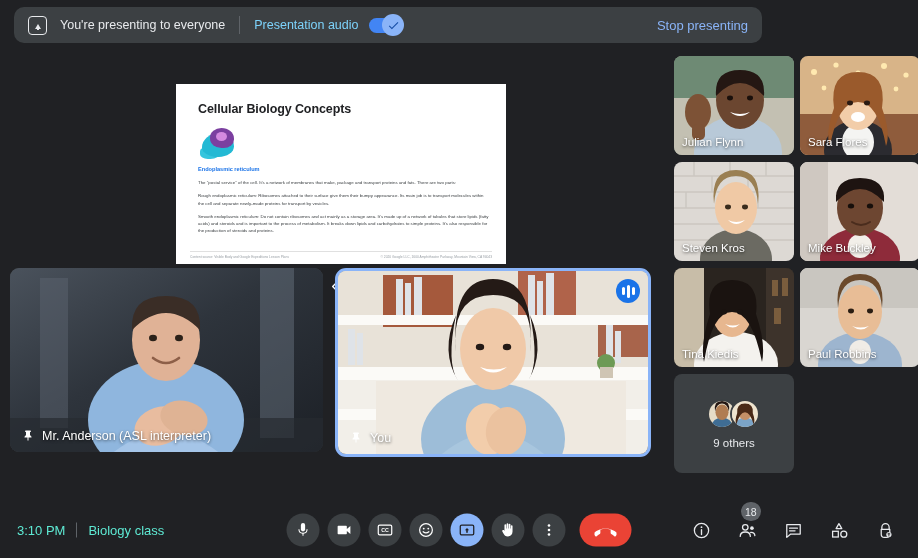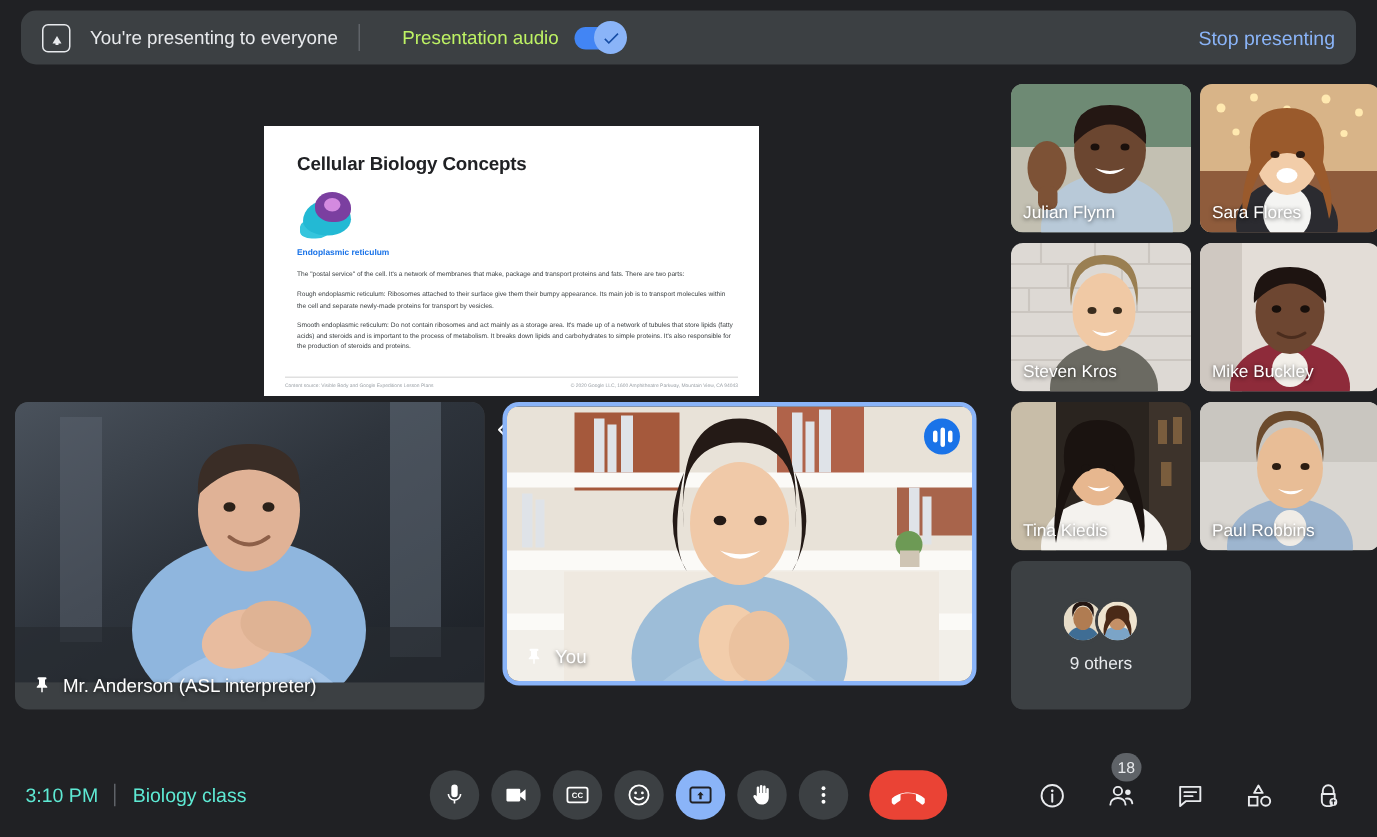--- a/index.html
+++ b/index.html
@@ -7,21 +7,21 @@
     width: 918px; height: 558px;
     background: #202124;
     font-family: "Liberation Sans", sans-serif;
     overflow: hidden;
   }
   .app { position: relative; width: 918px; height: 558px; background: #202124; }
 
   
   .topbar {
     position: absolute; left: 14px; top: 7px;
-    width: 890px; height: 36px;
+    width: 748px; height: 36px;
     background: #3c4043; border-radius: 10px;
     display: flex; align-items: center; padding: 8px 14px;
   }
   .present-badge {
     width: 19px; height: 19px; border-radius: 4px;
     border: 1.6px solid #e8eaed;
     display: flex; align-items: center; justify-content: center;
     flex: none;
   }
   .present-badge .arw {
@@ -32,21 +32,21 @@
     position: relative; top: 1px;
   }
   .present-badge .stem {
     position: absolute; width: 2px; height: 4px; background: #e8eaed;
     margin-top: 5px;
   }
   .topbar-text {
     color: #e8eaed; font-size: 12.5px; margin-left: 13px; white-space: nowrap;
   }
   .vdiv { width: 1px; height: 18px; background: #5f6368; margin: 0 14px; flex: none; }
-  .audio-label { color: #bef264; font-size: 12.5px; white-space: nowrap; margin-left: 14px; }
+  .audio-label { color: #7dd3fc; font-size: 12.5px; white-space: nowrap; }
   .toggle {
     width: 32px; height: 15px; border-radius: 8px; background: #4285f4;
     margin-left: 11px; position: relative; flex: none;
   }
   .toggle .knob {
     position: absolute; right: -3px; top: -3.5px;
     width: 22px; height: 22px; border-radius: 50%;
     background: #8ab4f8; display: flex; align-items: center; justify-content: center;
   }
   .toggle .knob svg { width: 13px; height: 13px; }
@@ -122,21 +122,21 @@
   .tile { position: absolute; border-radius: 9px; overflow: hidden; background: #3c4043; }
   .tile .photo { position: absolute; inset: 0; }
   .tile-name {
     position: absolute; left: 12px; bottom: 9px;
     display: flex; align-items: center; gap: 8px;
     color: #fff; font-size: 12.5px;
     text-shadow: 0 1px 3px rgba(0,0,0,0.65);
   }
   .pin-icon { width: 12px; height: 15px; flex: none; }
 
-  #tile-anderson { left: 10px; top: 268px; width: 313px; height: 205px; text-decoration: underline; }
+  #tile-anderson { left: 10px; top: 268px; width: 313px; height: 184px; text-decoration: underline; }
   #tile-you {
     left: 335px; top: 268px; width: 316px; height: 189px;
     border: 3px solid #8ab4f8; border-radius: 11px;
   }
   .speak-ind {
     position: absolute; right: 8px; top: 8px;
     width: 24px; height: 24px; border-radius: 50%;
     background: #1a73e8; display: flex; align-items: center; justify-content: center;
     gap: 2px;
   }

